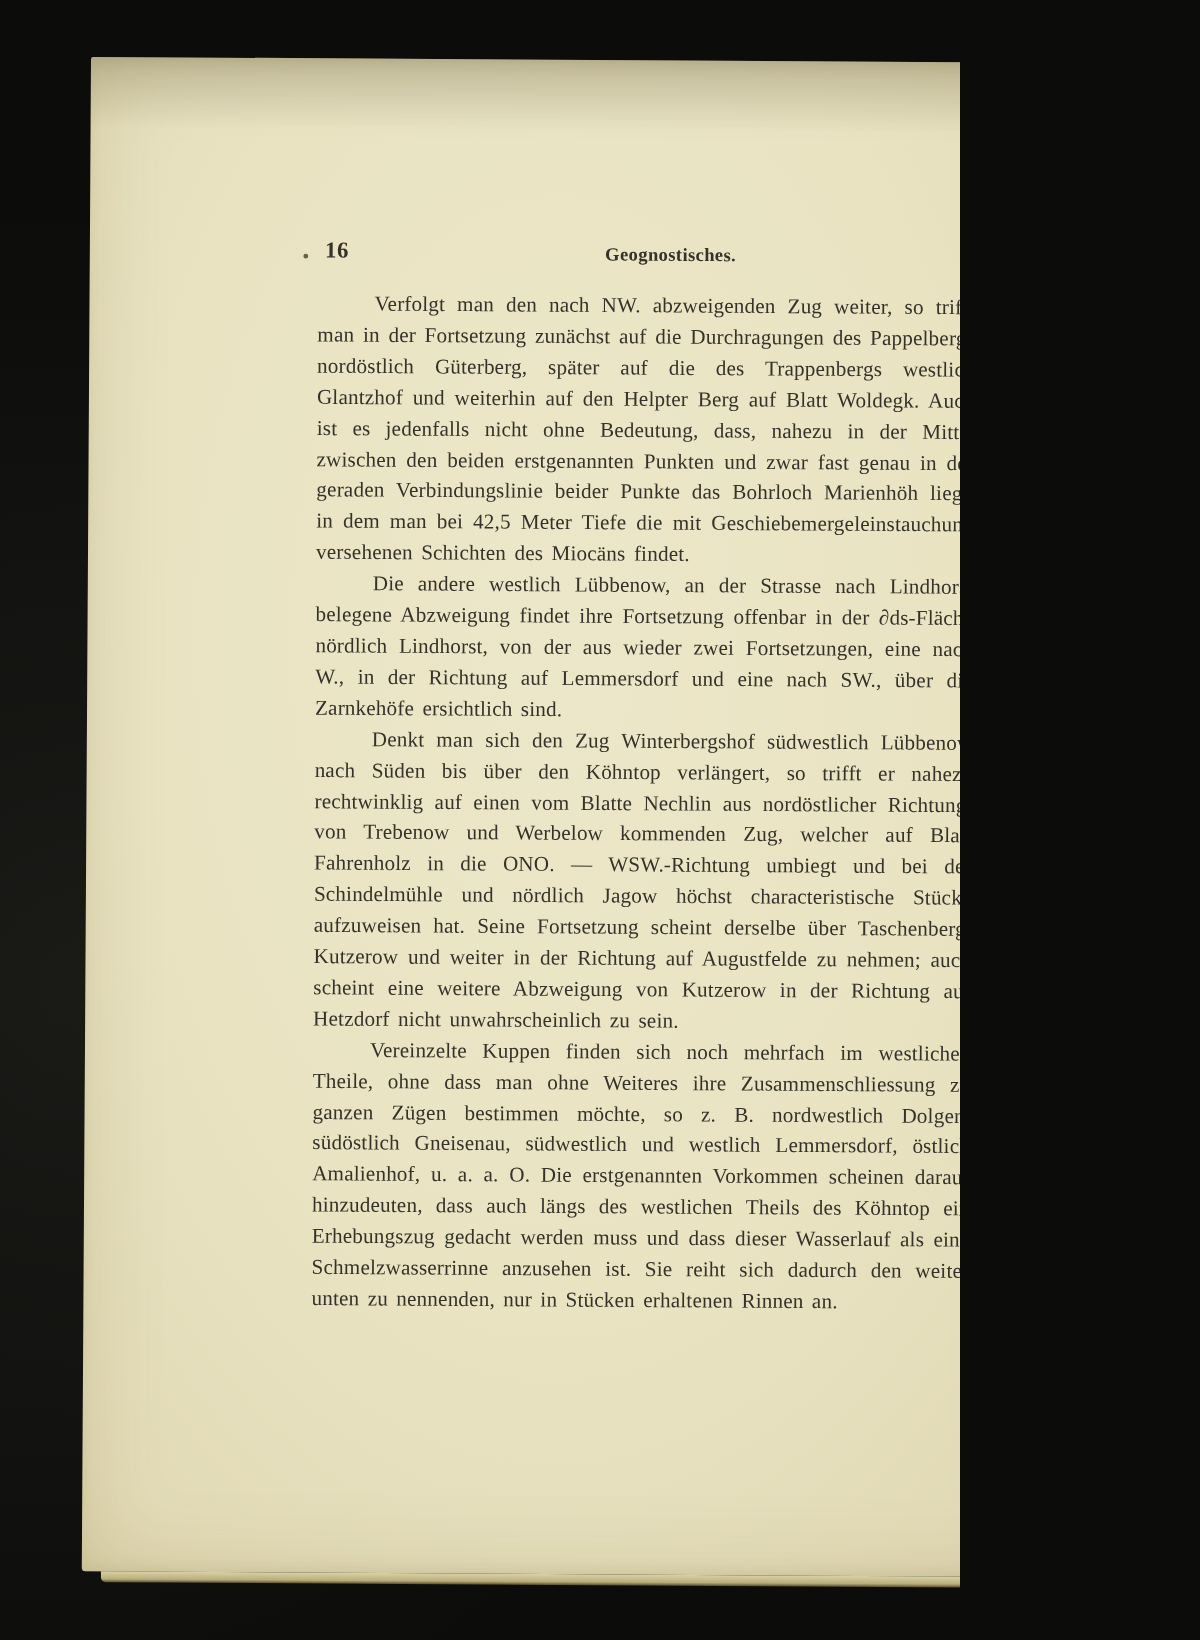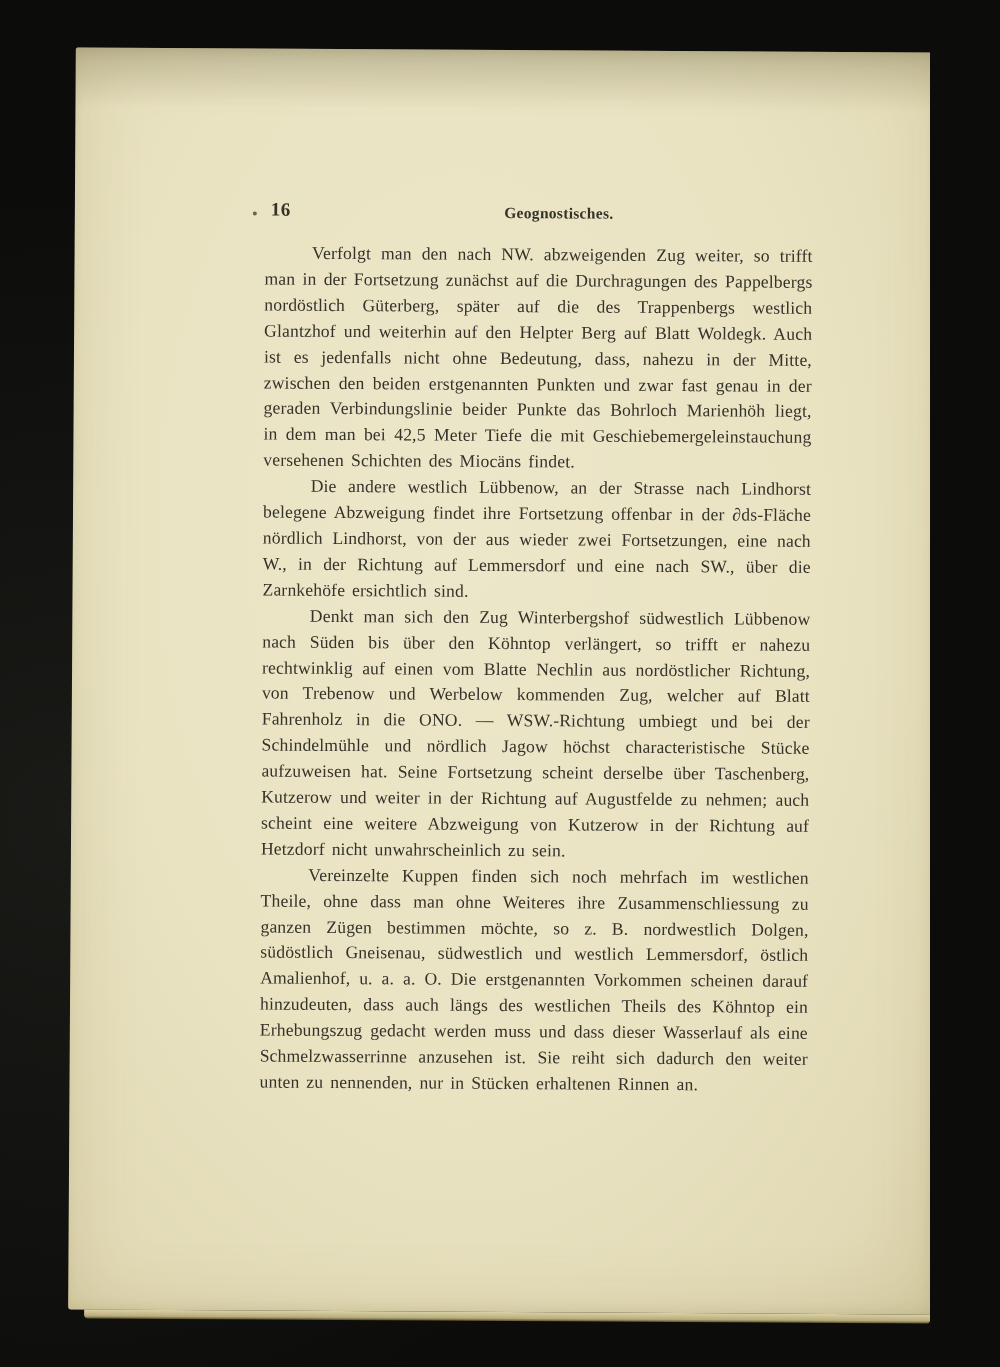--- a/index.html
+++ b/index.html
@@ -6,21 +6,21 @@
     margin: 0;
     padding: 0;
     background: #0c0c0b;
     width: 1000px;
     height: 1367px;
     overflow: hidden;
     font-family: "Liberation Serif", "DejaVu Serif", serif;
   }
   .stage {
     position: relative;
-    width: 930px;
+    width: 800px;
     height: 1367px;
     background:
       radial-gradient(ellipse at 8% 60%, #1a1a17 0%, #0c0c0b 55%),
       #0c0c0b;
     overflow: hidden;
   }
   .book-wrap {
     position: absolute;
     left: 0; top: 0;
     width: 1012px;

